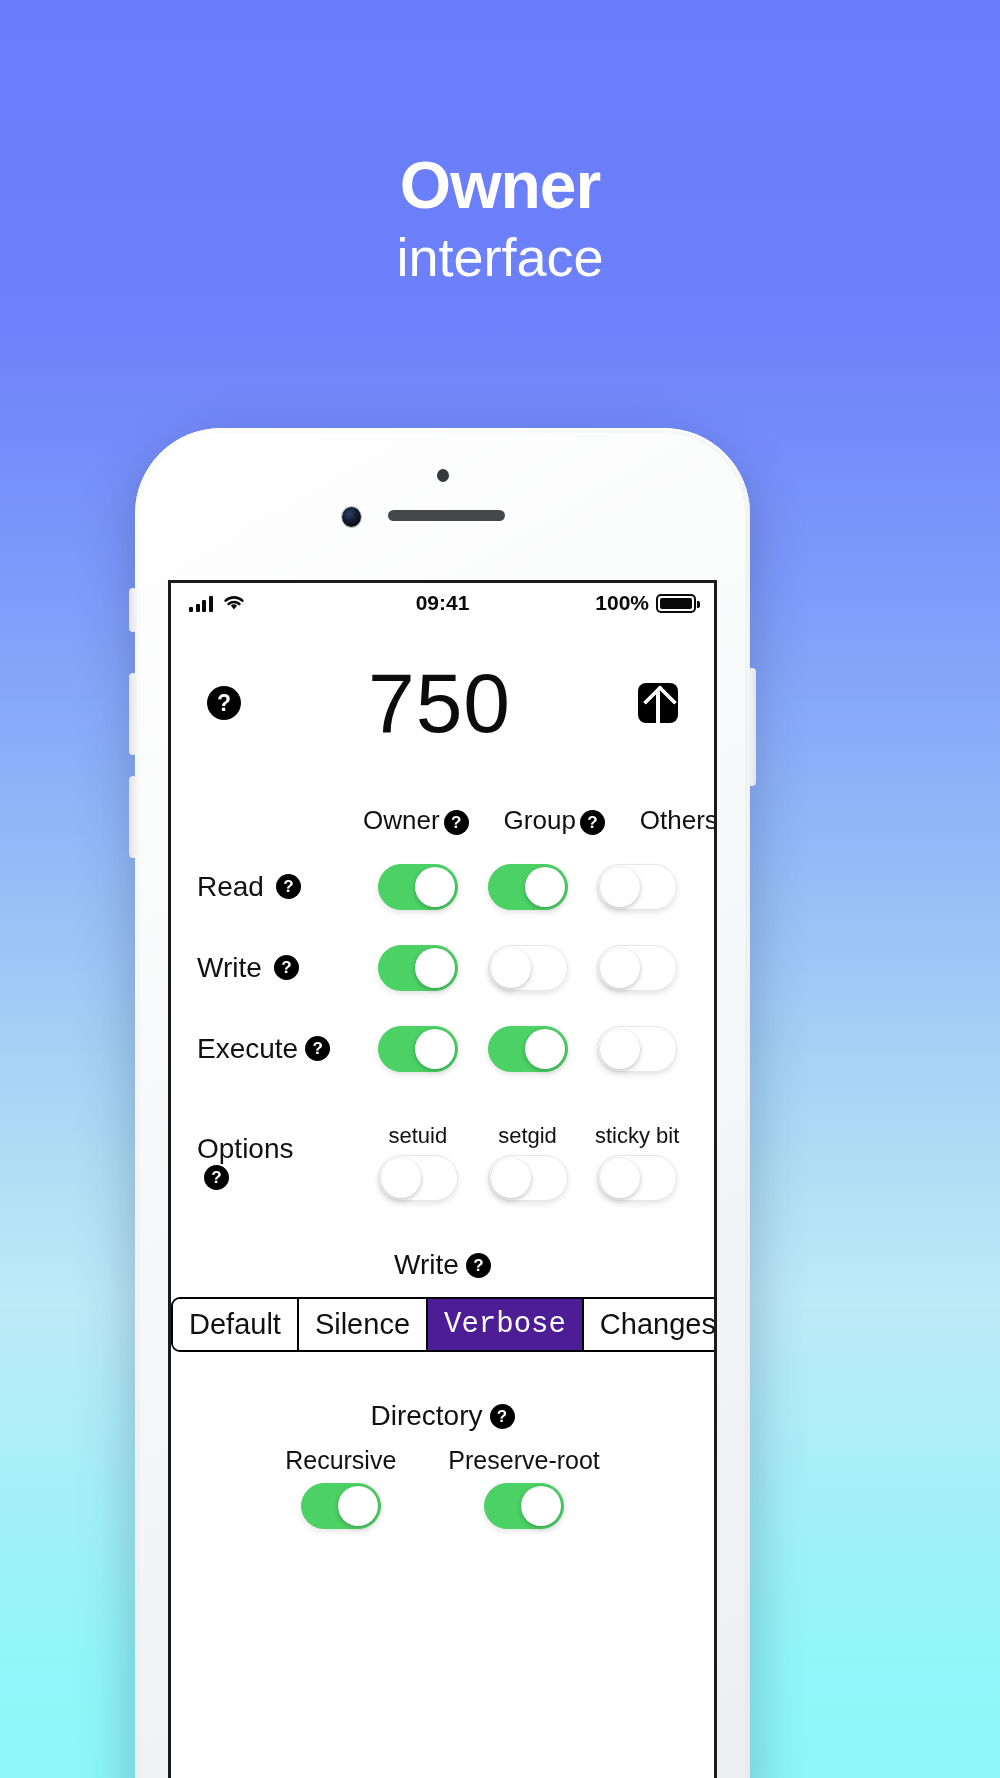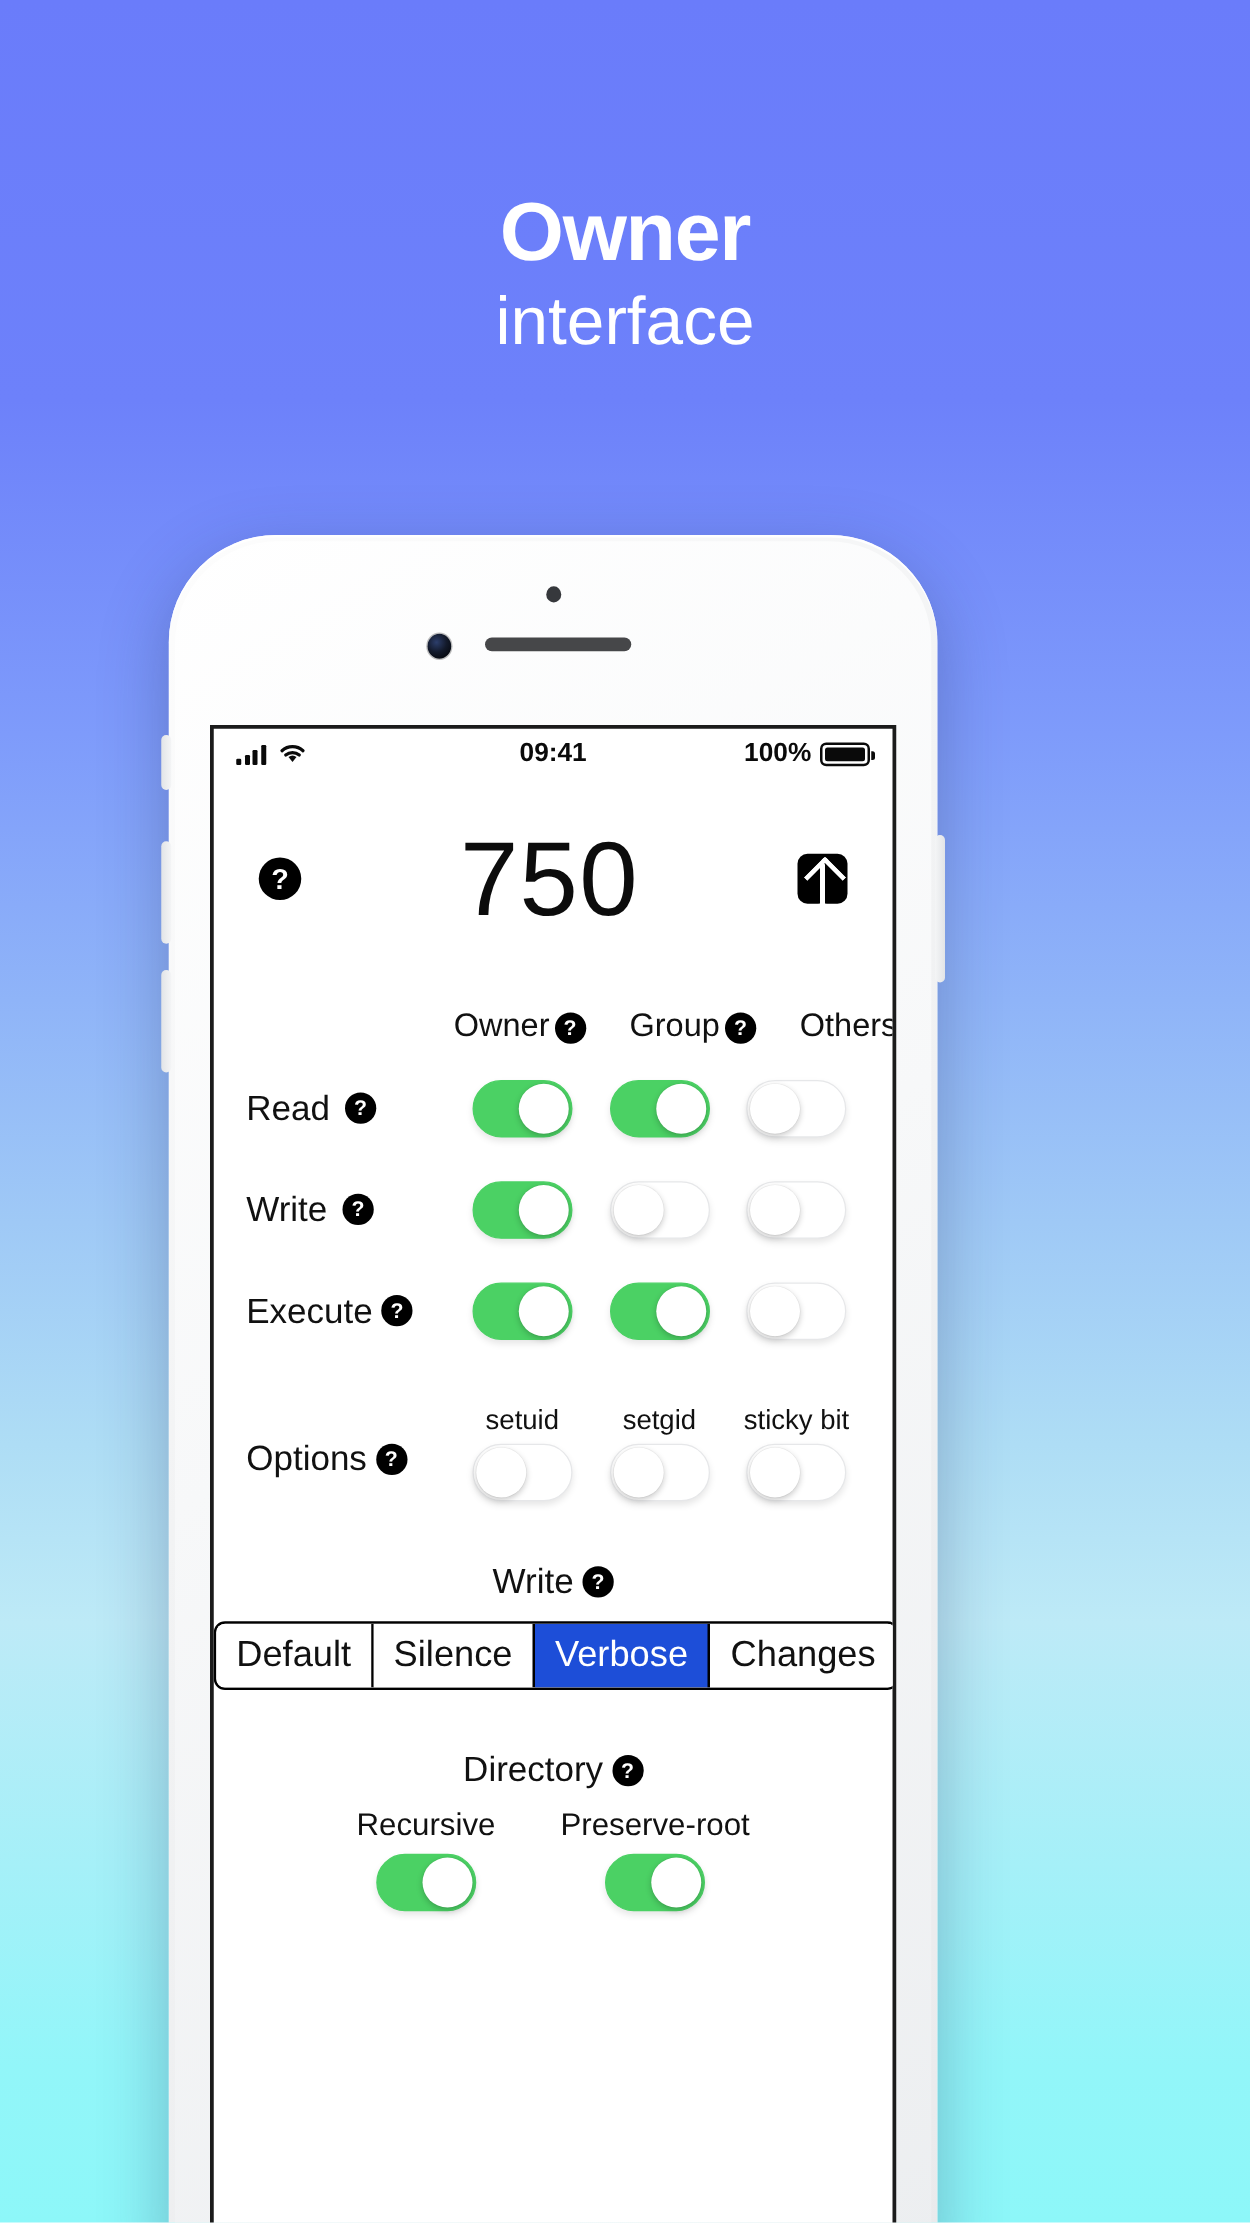--- a/index.html
+++ b/index.html
@@ -264,21 +264,21 @@
   }
   .toggle.on .knob { left: 36px; }
 
   
   .options-row {
     display: flex;
     align-items: flex-end;
     margin-top: 12px;
     height: 100px;
   }
-  .options-row .row-label { align-items: center; height: 68px; }
+  .options-row .row-label { align-items: flex-start; height: 68px; flex-direction: column; }
   .opt-cell {
     flex: 1;
     display: flex;
     flex-direction: column;
     align-items: center;
     gap: 6px;
   }
   .opt-cell .opt-label {
     font-size: 22px;
     color: #111;
@@ -309,21 +309,21 @@
   }
   .seg {
     font-size: 29px;
     color: #111;
     padding: 9px 16px;
     border-right: 2.5px solid #000;
     background: #fff;
     white-space: nowrap;
   }
   .seg:last-child { border-right: none; }
-  .seg.active { background: #1d4ed8; color: #fff; }
+  .seg.active { background: #4c1d95; color: #fff; font-family: Liberation Mono, monospace; }
 
   .dir-toggles {
     margin-top: 14px;
     display: flex;
     justify-content: center;
     gap: 52px;
   }
   .dir-item { display: flex; flex-direction: column; align-items: center; gap: 8px; }
   .dir-item .dir-label { font-size: 25px; color: #111; white-space: nowrap; }
 </style>

